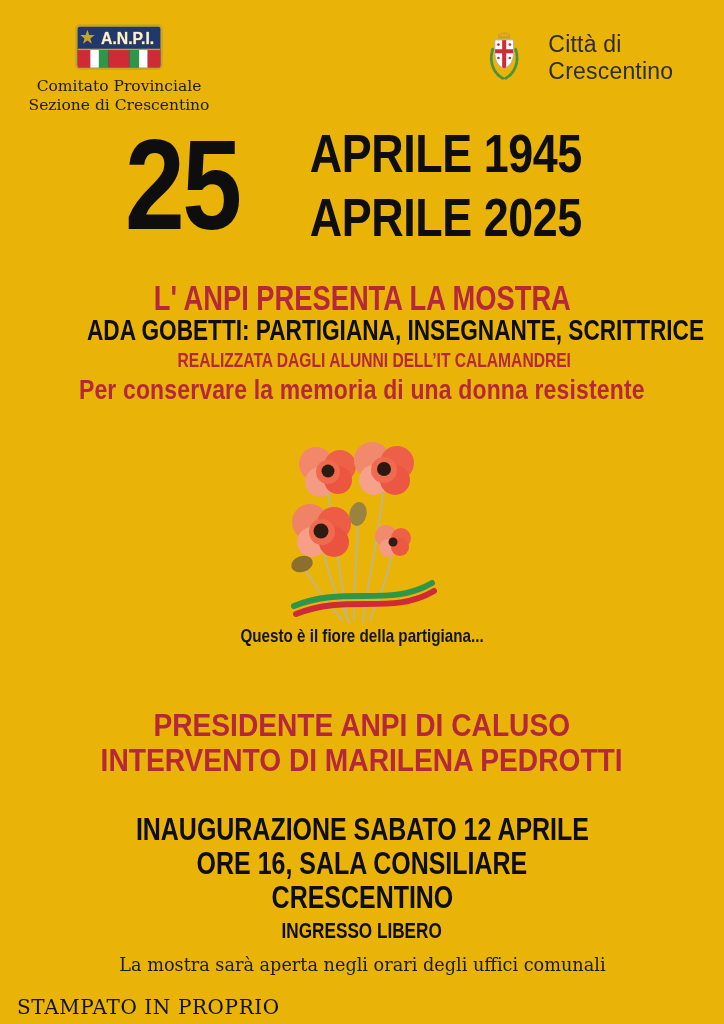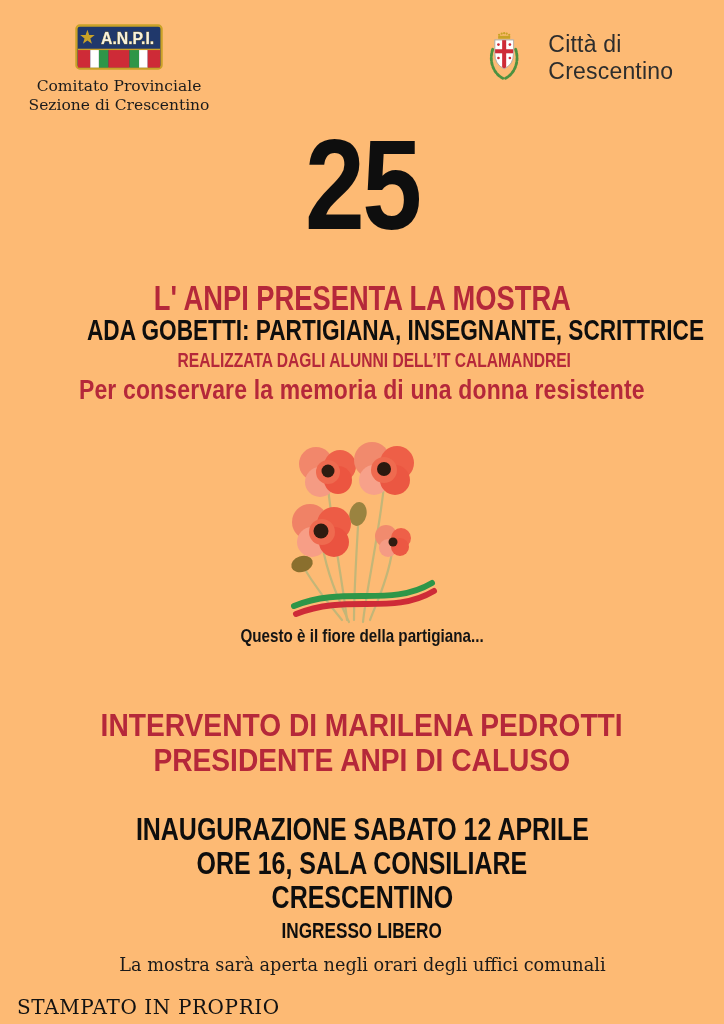--- a/index.html
+++ b/index.html
@@ -1,21 +1,21 @@
 <!DOCTYPE html>
 <html style="--red: #b5283a; --text: #0e0e0e; --anpi-blue: #20386b; --gold: #c9a227; --flag-green: #2e9648; --flag-red: #ce2b37; --poppy: #ef6a4f; --stem: #c3b678;"><head>
 <meta charset="utf-8">
 <style>
   :root{
     --red:#b5283a; --text:#0e0e0e; --anpi-blue:#20386b; --gold:#c9a227;
     --flag-green:#2e9648; --flag-red:#ce2b37; --poppy:#ef6a4f; --stem:#c3b678;
   }
   html,body{margin:0;padding:0;background:#e9e9e9;}
   .poster{
-    position:relative; width:724px; height:1024px; background:#fdba74;
+    position:relative; width:724px; height:1024px; background:#eab308;
     font-family:"Liberation Sans",sans-serif; color:var(--text); overflow:hidden;
     margin:0 auto;
   }
   
   .cx78,.cx80,.cx83,.cx84,.cx85,.cx88,.cx93{display:inline-block;white-space:nowrap;transform-origin:center;}
   .cx78{transform:scaleX(.78);} .cx80{transform:scaleX(.80);} .cx83{transform:scaleX(.83);}
   .cx84{transform:scaleX(.84);} .cx85{transform:scaleX(.85);} .cx88{transform:scaleX(.88);}
   .cx93{transform:scaleX(.93);}
 
   
@@ -111,20 +111,24 @@
         <circle cx="21.5" cy="41" r="2"></circle>
         <circle cx="38.5" cy="41" r="2"></circle>
       </g>
       <path d="M16,14 h28 v20 q0,17 -14,23 q-14,-6 -14,-23 z" fill="none" stroke="#b6ada2" stroke-width="1"></path>
     </svg>
     <div class="city-label">Città di Crescentino</div>
   </div>
 
   <div class="dates">
     <div class="day cx84">25</div>
+    <div class="date-lines">
+      <div><span class="cx83">APRILE 1945</span></div>
+      <div><span class="cx83">APRILE 2025</span></div>
+    </div>
   </div>
 
   <div class="announce">
     <div class="intro"><span class="cx78">L' ANPI PRESENTA LA MOSTRA</span></div>
     <div class="title"><span class="cx78">ADA GOBETTI: PARTIGIANA, INSEGNANTE, SCRITTRICE</span></div>
     <div class="credit"><span class="cx78">REALIZZATA DAGLI ALUNNI DELL’IT CALAMANDREI</span></div>
     <div class="tagline"><span class="cx85">Per conservare la memoria di una donna resistente</span></div>
   </div>
 
   <svg class="poppies" viewBox="0 0 224 200" aria-hidden="true">
@@ -180,22 +184,22 @@
       <path d="M44,176 C95,155 140,178 182,153" stroke="var(--flag-green)" stroke-width="6"></path>
       <path d="M46,184 C98,163 142,186 184,161" stroke="var(--flag-red)" stroke-width="6"></path>
     </g>
   </svg>
 
   <div class="flower-caption">
     <span class="cx80">Questo è il fiore della partigiana...</span>
   </div>
 
   <div class="speaker">
+    <div><span class="cx88">PRESIDENTE ANPI DI CALUSO</span></div>
     <div><span class="cx88">INTERVENTO DI MARILENA PEDROTTI</span></div>
-    <div><span class="cx88">PRESIDENTE ANPI DI CALUSO</span></div>
   </div>
 
   <div class="event">
     <div class="event-line"><span class="cx78">INAUGURAZIONE SABATO 12 APRILE</span></div>
     <div class="event-line"><span class="cx78">ORE 16, SALA CONSILIARE</span></div>
     <div class="event-line"><span class="cx78">CRESCENTINO</span></div>
     <div class="event-sub"><span class="cx78">INGRESSO LIBERO</span></div>
     <div class="event-note"><span class="cx93">La mostra sarà aperta negli orari degli uffici comunali</span></div>
   </div>
 

